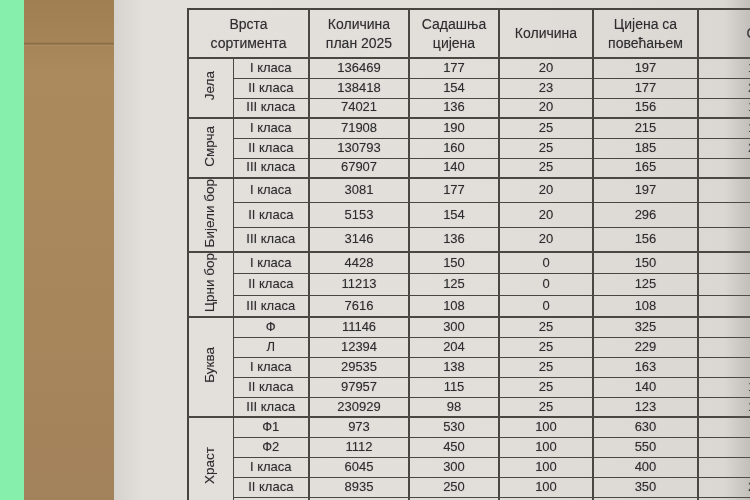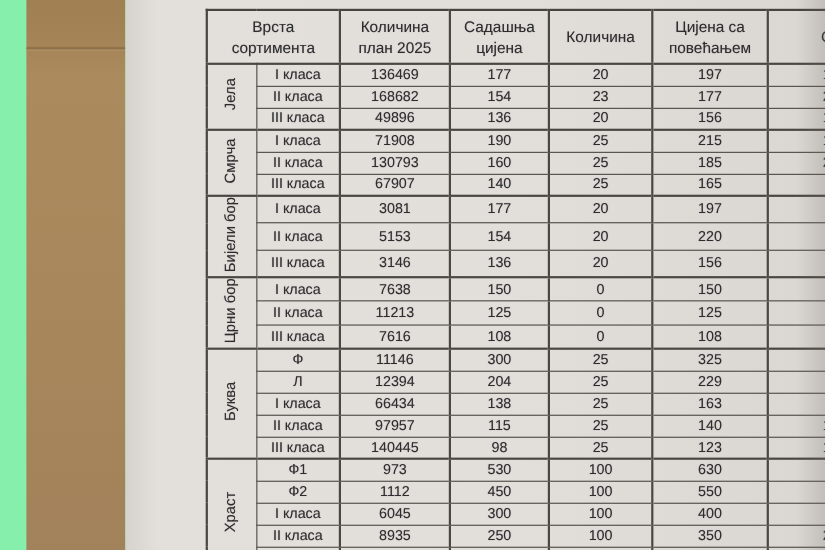--- a/index.html
+++ b/index.html
@@ -97,29 +97,29 @@
         <td class="gcell" rowspan="3"><span class="vlabel">Јела</span></td>
         <td>I класа</td>
         <td class="bl2">136469</td>
         <td class="bl2">177</td>
         <td class="bl2">20</td>
         <td class="bl2">197</td>
         <td class="bl2 edge-cell">1</td>
       </tr>
       <tr>
         <td>II класа</td>
-        <td class="bl2">168682</td>
+        <td class="bl2">138418</td>
         <td class="bl2">154</td>
         <td class="bl2">23</td>
         <td class="bl2">177</td>
         <td class="bl2 edge-cell">2</td>
       </tr>
       <tr>
         <td>III класа</td>
-        <td class="bl2">49896</td>
+        <td class="bl2">74021</td>
         <td class="bl2">136</td>
         <td class="bl2">20</td>
         <td class="bl2">156</td>
         <td class="bl2 edge-cell">1</td>
       </tr>
 
       <tr class="gstart">
         <td class="gcell" rowspan="3"><span class="vlabel">Смрча</span></td>
         <td>I класа</td>
         <td class="bl2">71908</td>
@@ -152,36 +152,36 @@
         <td class="bl2">177</td>
         <td class="bl2">20</td>
         <td class="bl2">197</td>
         <td class="bl2 edge-cell"></td>
       </tr>
       <tr>
         <td>II класа</td>
         <td class="bl2">5153</td>
         <td class="bl2">154</td>
         <td class="bl2">20</td>
-        <td class="bl2">220</td>
+        <td class="bl2">296</td>
         <td class="bl2 edge-cell"></td>
       </tr>
       <tr>
         <td>III класа</td>
         <td class="bl2">3146</td>
         <td class="bl2">136</td>
         <td class="bl2">20</td>
         <td class="bl2">156</td>
         <td class="bl2 edge-cell"></td>
       </tr>
 
       <tr class="gstart">
         <td class="gcell" rowspan="3"><span class="vlabel">Црни бор</span></td>
         <td>I класа</td>
-        <td class="bl2">7638</td>
+        <td class="bl2">4428</td>
         <td class="bl2">150</td>
         <td class="bl2">0</td>
         <td class="bl2">150</td>
         <td class="bl2 edge-cell"></td>
       </tr>
       <tr>
         <td>II класа</td>
         <td class="bl2">11213</td>
         <td class="bl2">125</td>
         <td class="bl2">0</td>
@@ -209,37 +209,37 @@
       <tr>
         <td>Л</td>
         <td class="bl2">12394</td>
         <td class="bl2">204</td>
         <td class="bl2">25</td>
         <td class="bl2">229</td>
         <td class="bl2 edge-cell"></td>
       </tr>
       <tr>
         <td>I класа</td>
-        <td class="bl2">66434</td>
+        <td class="bl2">29535</td>
         <td class="bl2">138</td>
         <td class="bl2">25</td>
         <td class="bl2">163</td>
         <td class="bl2 edge-cell"></td>
       </tr>
       <tr>
         <td>II класа</td>
         <td class="bl2">97957</td>
         <td class="bl2">115</td>
         <td class="bl2">25</td>
         <td class="bl2">140</td>
         <td class="bl2 edge-cell">1</td>
       </tr>
       <tr>
         <td>III класа</td>
-        <td class="bl2">140445</td>
+        <td class="bl2">230929</td>
         <td class="bl2">98</td>
         <td class="bl2">25</td>
         <td class="bl2">123</td>
         <td class="bl2 edge-cell">1</td>
       </tr>
 
       <tr class="gstart">
         <td class="gcell" rowspan="5"><span class="vlabel">Храст</span></td>
         <td>Ф1</td>
         <td class="bl2">973</td>

